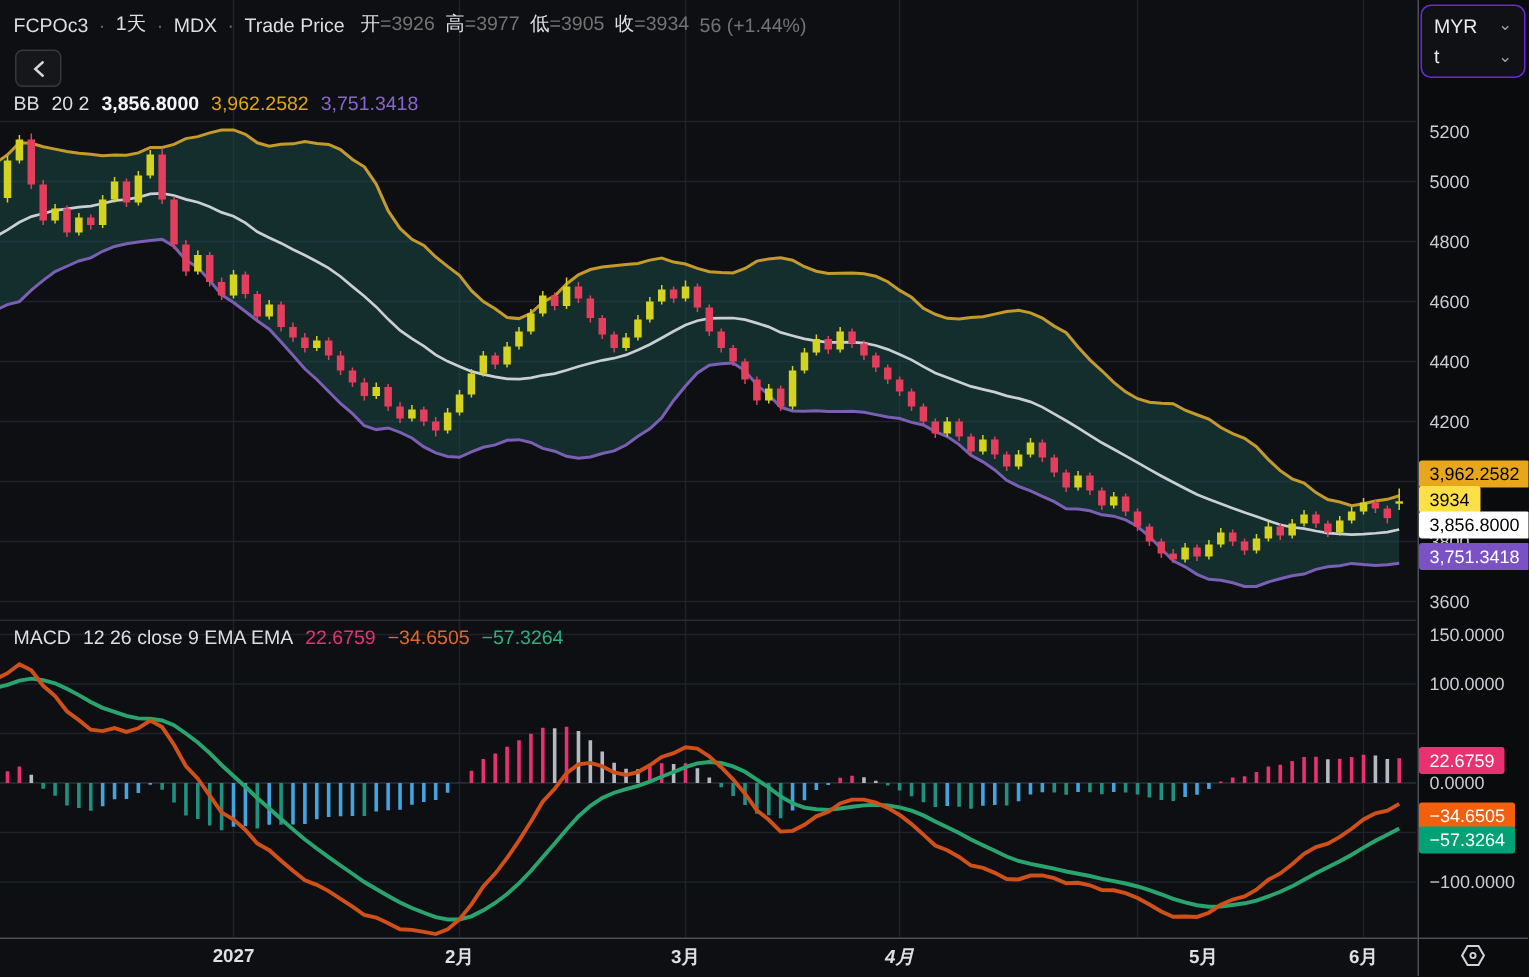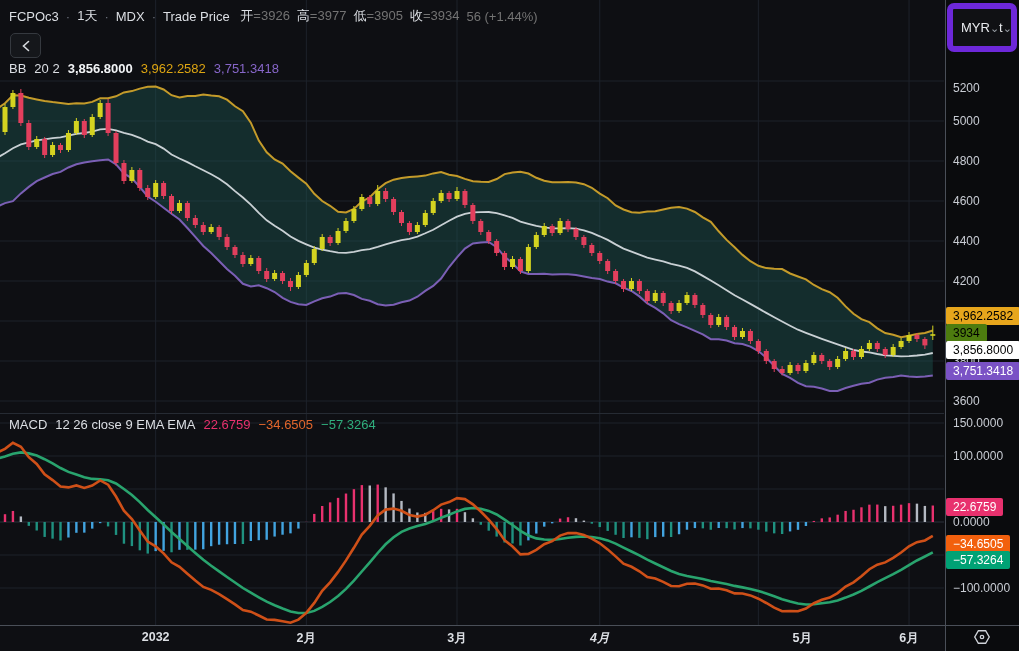--- a/index.html
+++ b/index.html
@@ -25,22 +25,22 @@
   .macd-line{color:#e2662c;}
   .macd-sig{color:#2fae7c;}
   
   .tick{position:absolute;left:953px;transform:translateY(-50%);font-size:12px;color:#c9cdd4;z-index:4;}
   .mtick{position:absolute;top:630px;transform:translateX(-50%);font-size:12.5px;
        font-weight:700;color:#dcdfe4;z-index:4;}
   .pill{position:absolute;left:946px;transform:translateY(-50%);font-size:12px;
        padding:2px 7px 2px 7px;border-radius:2px;z-index:10;white-space:pre;}
   
   .symbox{position:absolute;left:947px;top:3px;width:70px;height:49px;z-index:30;
-       border:6px solid #6d28d9;border-radius:7px;background:#101114;box-sizing:border-box;
-       display:flex;flex-direction:row;justify-content:space-around;padding:3px 8px;}
+       border:1px solid #6d28d9;border-radius:7px;background:#101114;box-sizing:border-box;
+       display:flex;flex-direction:column;justify-content:space-around;padding:3px 8px;}
   .symrow{display:flex;justify-content:space-between;align-items:center;
        color:#e8eaed;font-size:13px;cursor:pointer;}
   .chev{color:#9aa0a6;font-size:11px;line-height:6px;}
   .watermark{position:absolute;left:882px;top:588px;z-index:60;font-size:41px;
        color:#eceef0;letter-spacing:3px;opacity:.97;text-shadow:0 0 1px #8a5a20;}
   .hexbtn{position:absolute;left:968px;top:626px;width:28px;height:22px;z-index:61;
        display:flex;align-items:center;justify-content:center;cursor:pointer;}
 </style>
 </head>
 <body>
@@ -510,30 +510,30 @@
     </div>
   <div id="macd-ticks">
       <div class="tick" style="top: 423px;">150.0000</div>
       <div class="tick" style="top: 456px;">100.0000</div>
       <div class="tick" style="top: 511px;">50.0000</div>
       <div class="tick" style="top: 522px;">0.0000</div>
       <div class="tick" style="top: 555px;">−50.0000</div>
       <div class="tick" style="top: 588px;">−100.0000</div>
     </div>
   <div id="time-ticks">
-      <div class="mtick" style="left: 155.67px;">2032</div>
+      <div class="mtick" style="left: 155.67px;">2027</div>
       <div class="mtick" style="left: 306.34px;">2月</div>
       <div class="mtick" style="left: 457.01px;">3月</div>
       <div class="mtick" style="left: 599.75px; font-style: italic;">4月</div>
       <div class="mtick" style="left: 758.35px; margin-left: 44px;">5月</div>
       <div class="mtick" style="left: 909.02px;">6月</div>
     </div>
   <div id="price-pills">
       <div class="pill" style="top: 315.64px; background: rgb(231, 166, 28); color: rgb(0, 0, 0);">3,962.2582</div>
-      <div class="pill" style="top: 332.64px; background: #4d7c0f; color: rgb(0, 0, 0);">3934</div>
+      <div class="pill" style="top: 332.64px; background: #fde047; color: rgb(0, 0, 0);">3934</div>
       <div class="pill" style="top: 349.64px; background: rgb(255, 255, 255); color: rgb(0, 0, 0);">3,856.8000</div>
       <div class="pill" style="top: 370.732px; background: rgb(122, 82, 197); color: rgb(255, 255, 255);">3,751.3418</div>
     </div>
   <div id="macd-pills">
       <div class="pill" style="top: 507.034px; background: rgb(232, 49, 110); color: rgb(255, 255, 255);">22.6759</div>
       <div class="pill" style="top: 543.835px; background: rgb(242, 96, 13); color: rgb(255, 255, 255);">−34.6505</div>
       <div class="pill" style="top: 559.835px; background: rgb(0, 162, 117); color: rgb(255, 255, 255);">−57.3264</div>
     </div>
 
 

